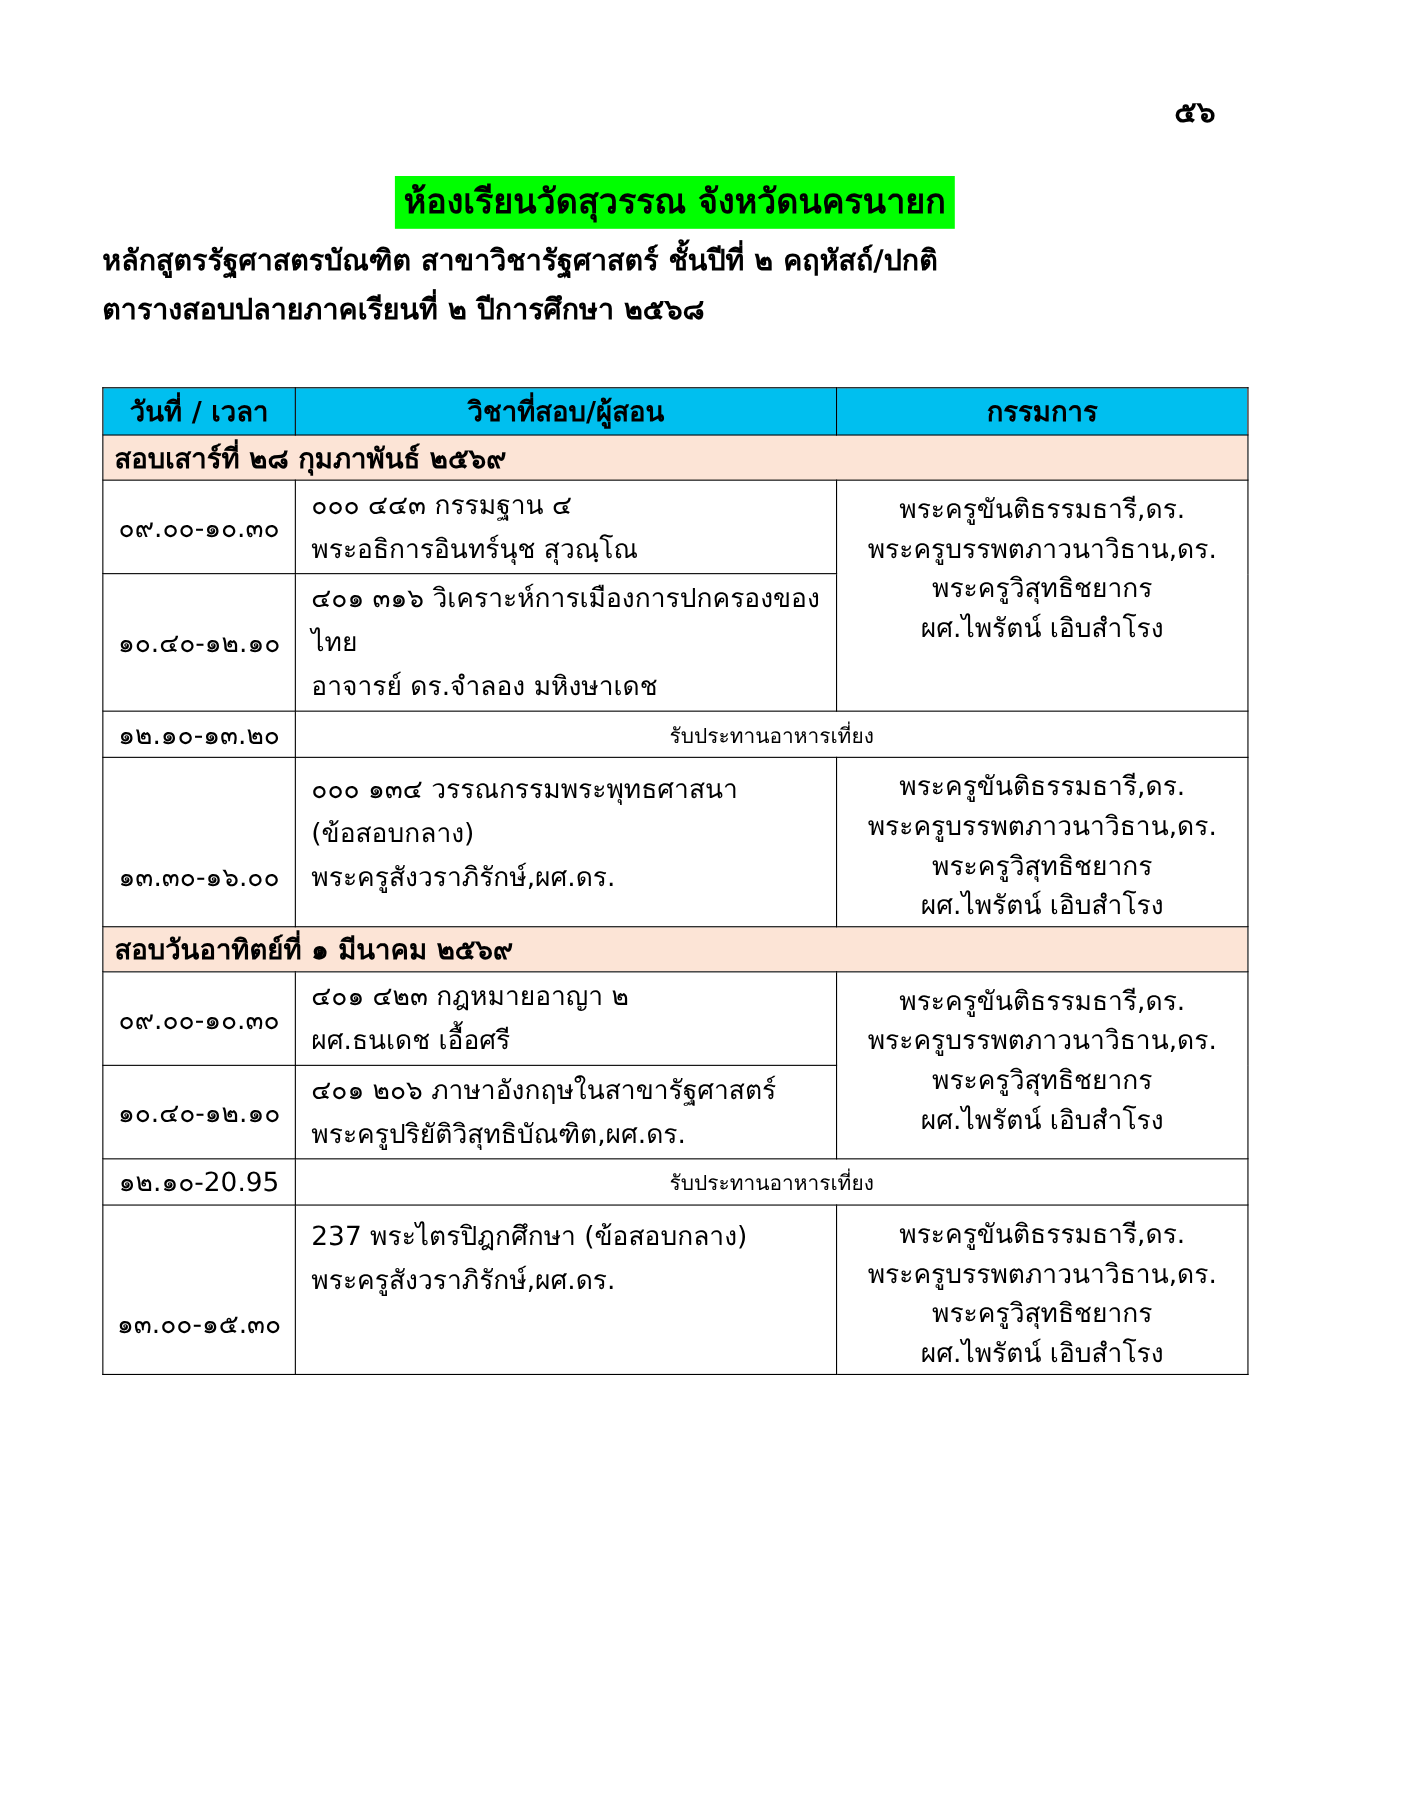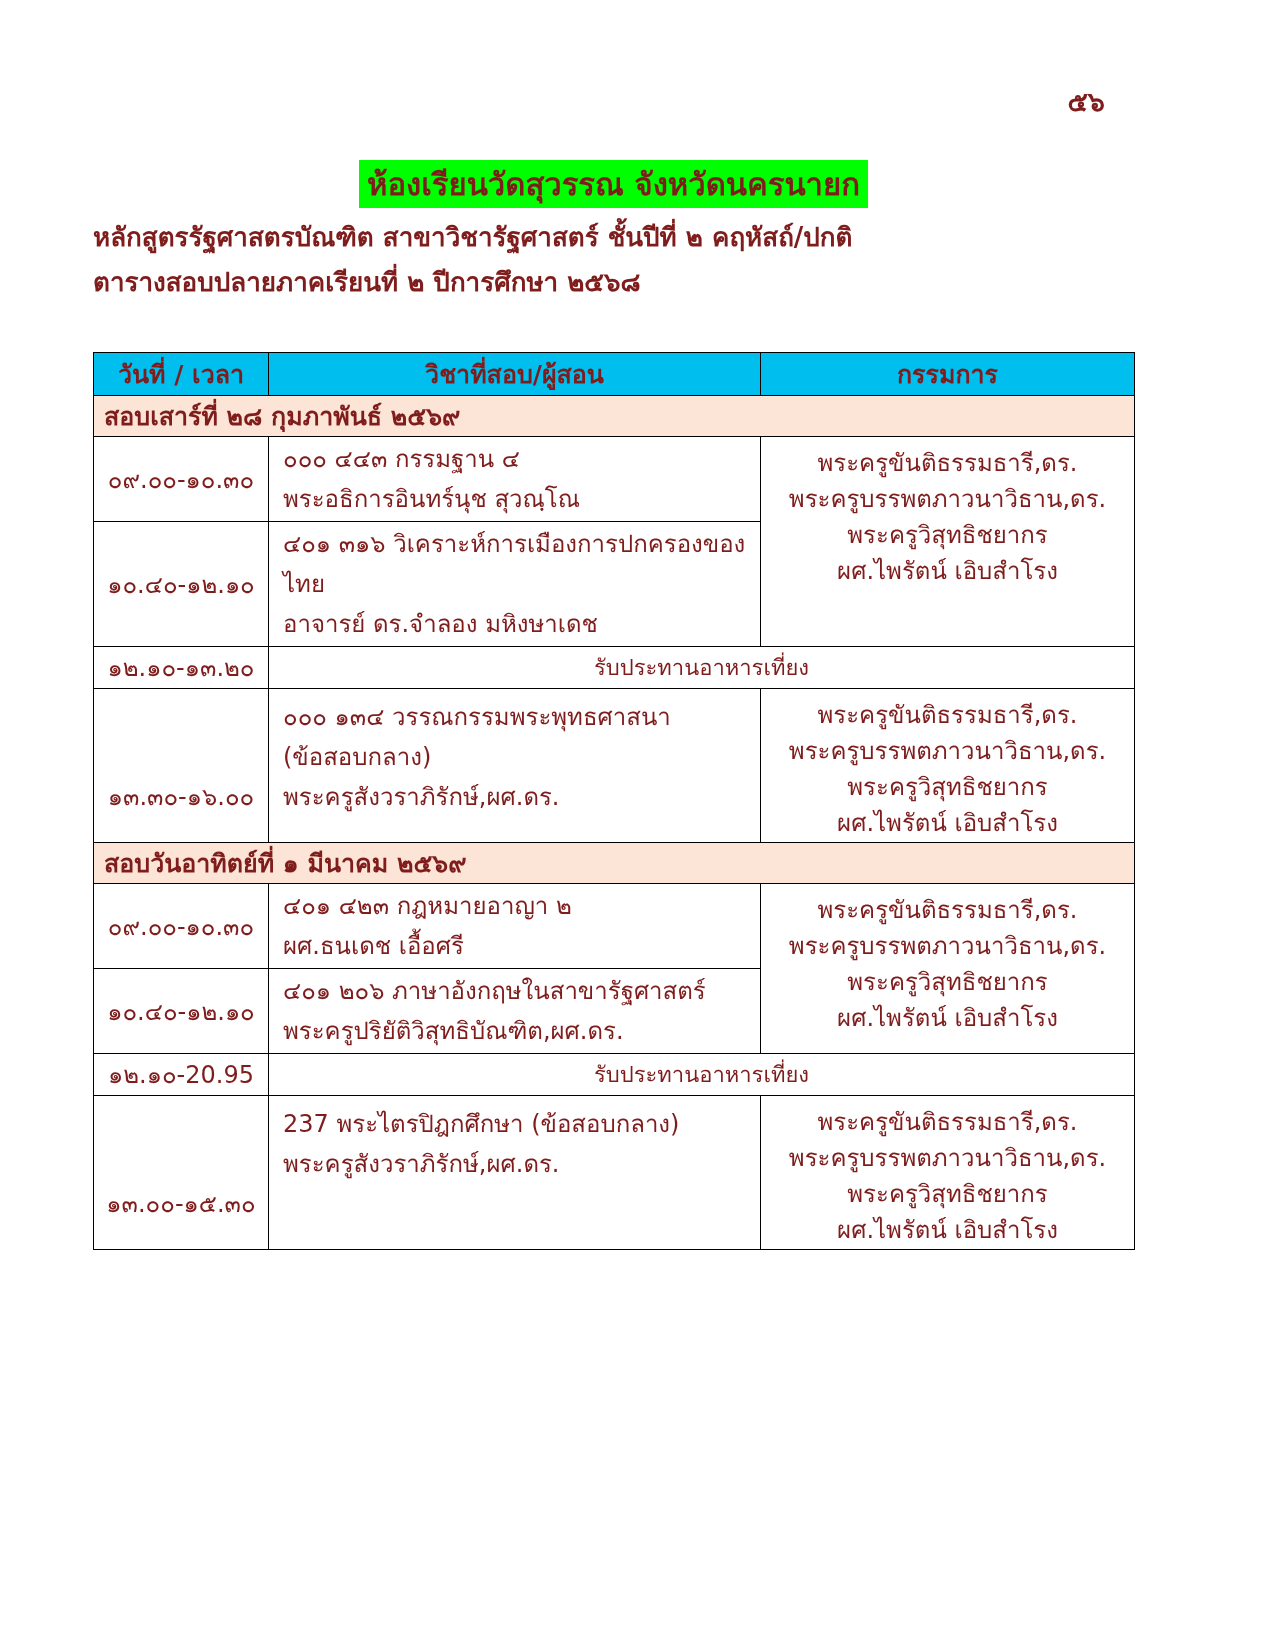--- a/index.html
+++ b/index.html
@@ -1,18 +1,18 @@
 <!DOCTYPE html>
 <html><head>
 <meta charset="utf-8">
 <style>
   html,body { margin:0; padding:0; background:#888; }
   .page {
     width:1275px; height:1650px; background:#ffffff; position:relative;
-    font-family:"DejaVu Sans", sans-serif; color:#7f1d1d; overflow:hidden;
+    font-family:"DejaVu Sans", sans-serif; color:#000000; overflow:hidden;
   }
   .page-number {
     position:absolute; top:80px; right:170px;
     font-size:27px; font-weight:bold;
   }
   .content { position:absolute; left:93px; top:160px; width:1041px; }
   .title-line { text-align:center; margin:0 0 7px 0; }
   .hl {
     display:inline-block; background:#00ff00;
     font-size:31px; font-weight:bold; line-height:46px; padding:1px 8px;
@@ -43,21 +43,21 @@
   tr.tall td.time { vertical-align:bottom; padding-bottom:26px; }
   td.subj {
     font-size:24px; line-height:40px;
     padding:2px 6px 2px 14px; vertical-align:middle;
   }
   tr.tall td.subj { vertical-align:top; padding-top:8px; }
   td.comm {
     text-align:center; font-size:24px; line-height:36px;
     vertical-align:top; padding-top:8px;
   }
-  td.lunchlabel { text-align:center; font-size:22px; }
+  td.lunchlabel { text-align:center; font-size:19px; }
 </style>
 </head>
 <body>
 
 <div class="page">
   <div class="page-number">๕๖</div>
 
   <div class="content">
     <div class="title-line">
       <span class="hl">ห้องเรียนวัดสุวรรณ จังหวัดนครนายก</span>

